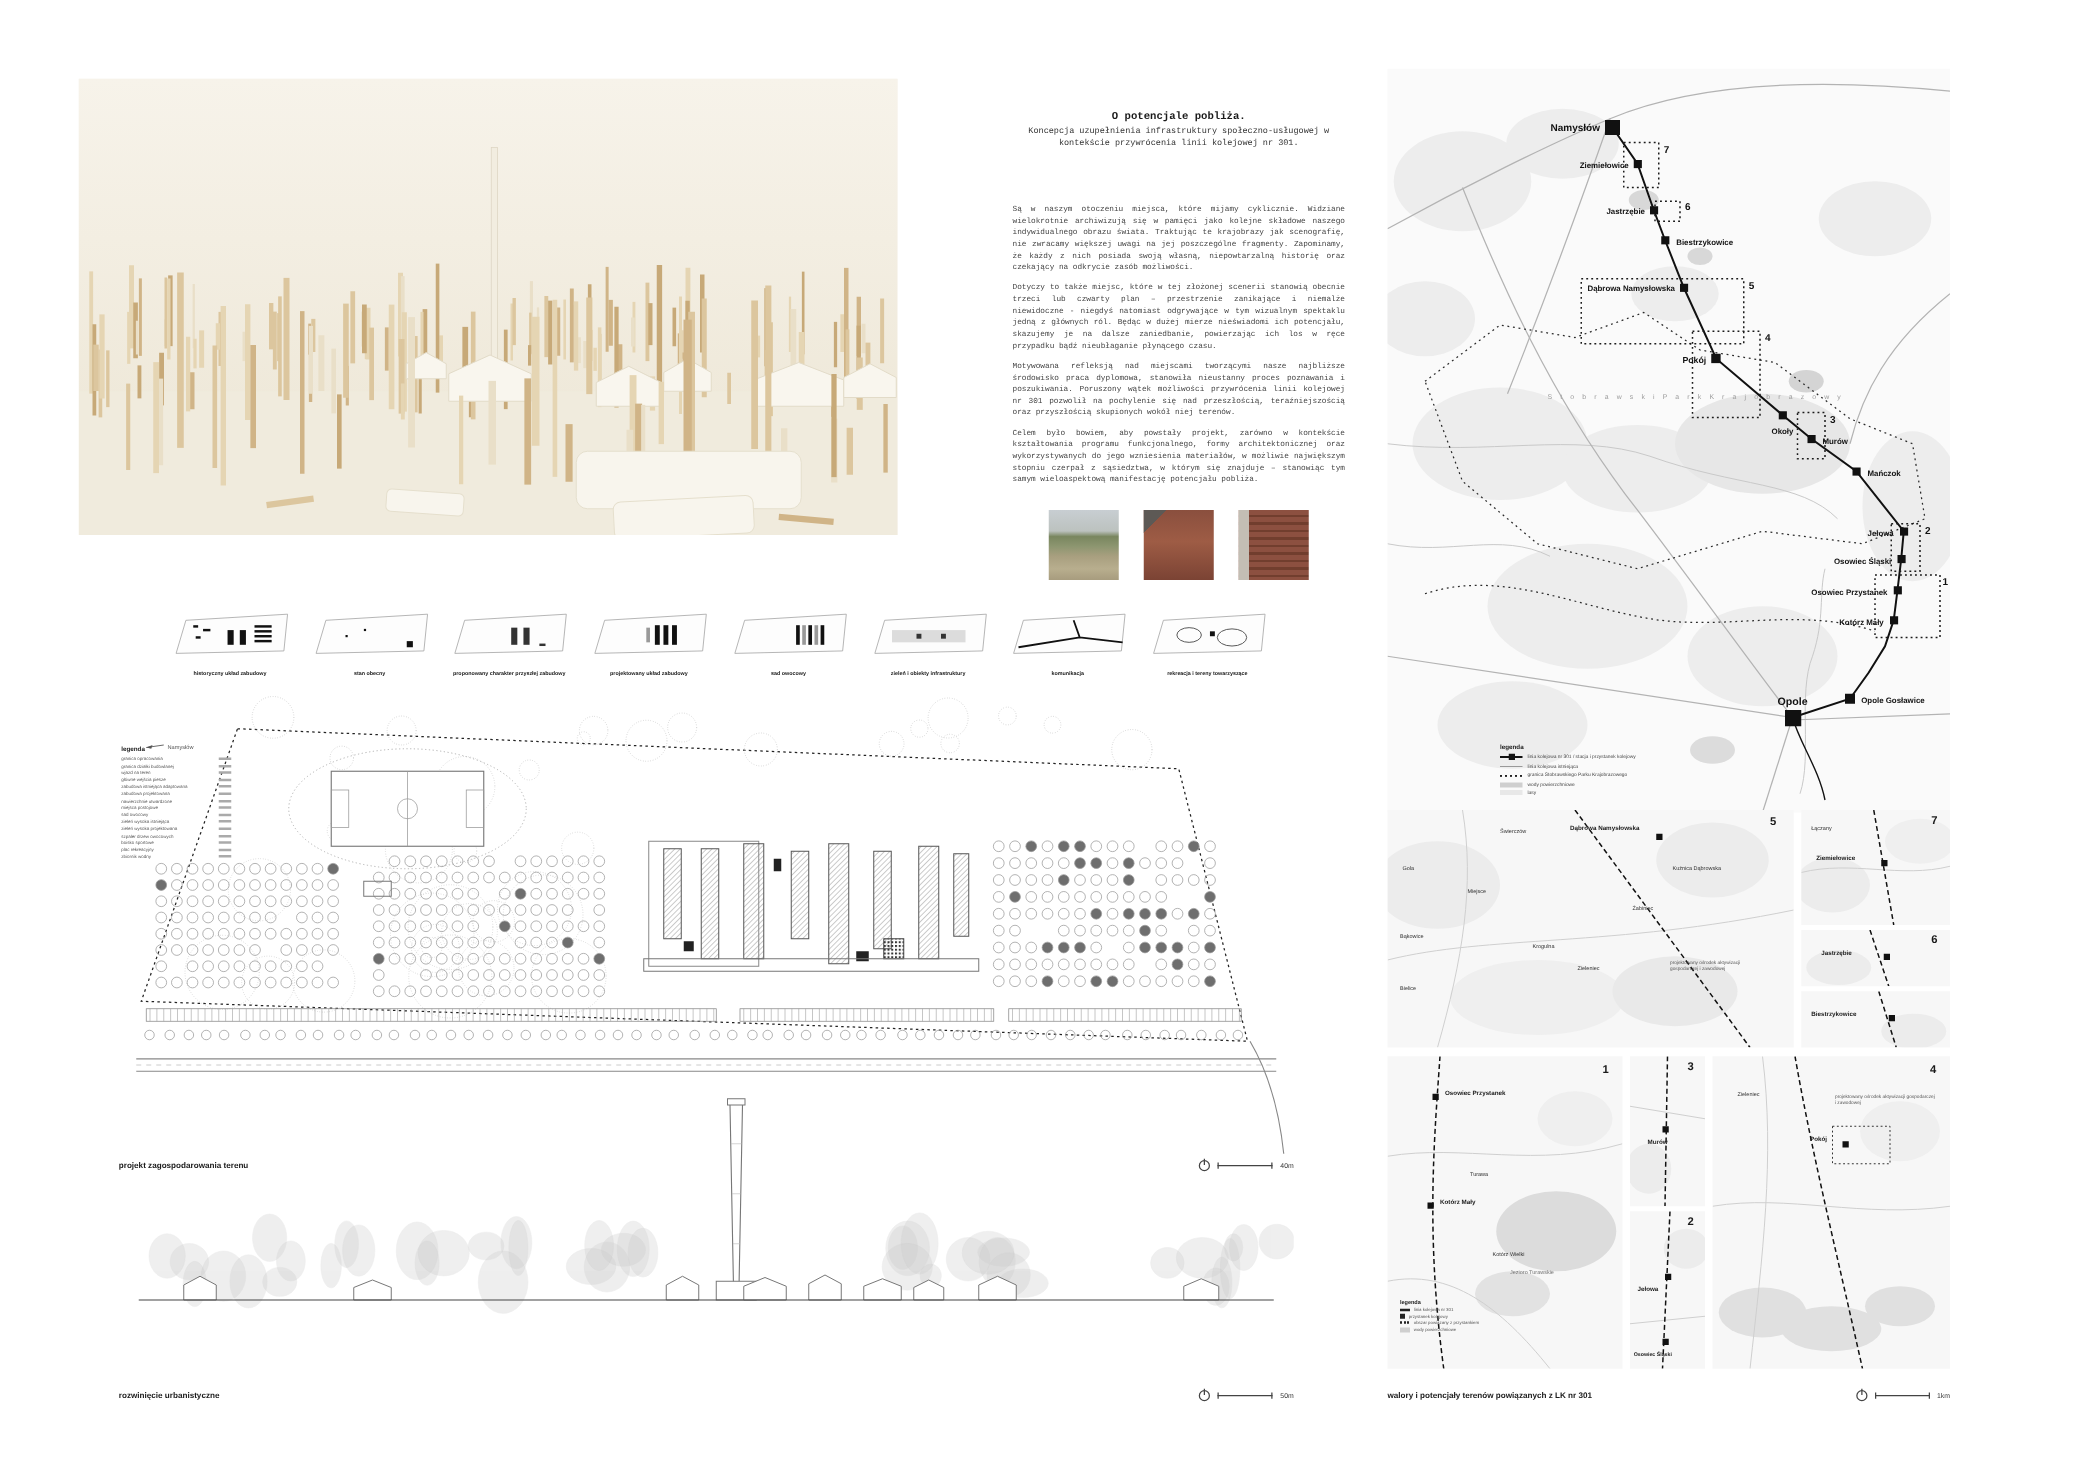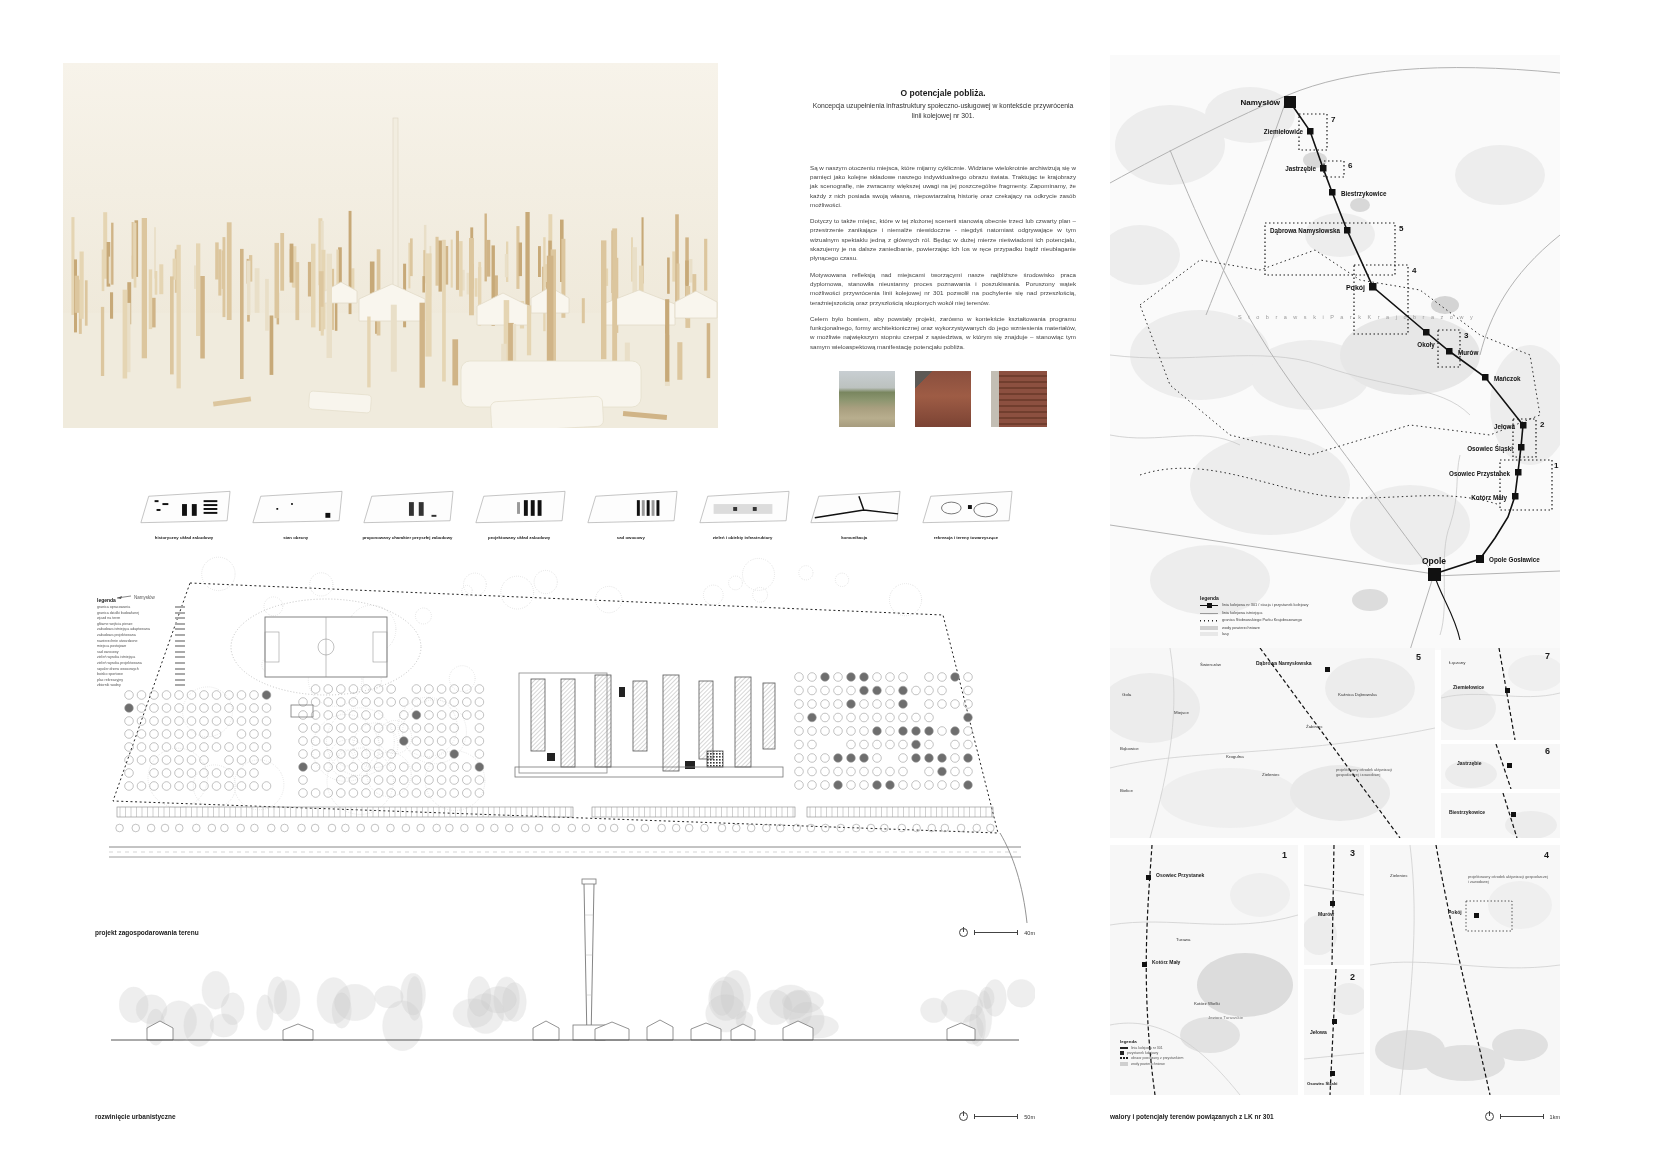--- a/index.html
+++ b/index.html
@@ -5,21 +5,21 @@
   html,body{margin:0;padding:0;width:1680px;height:1176px;background:#fff;overflow:hidden;
     font-family:"Liberation Sans",sans-serif;color:#1a1a1a;}
   .poster{position:relative;width:1680px;height:1176px;background:#fff;}
   .abs{position:absolute;}
   svg text{font-family:"Liberation Sans",sans-serif;}
 
   
   .model-photo{left:63px;top:63px;width:655px;height:365px;overflow:hidden;background:#f3eee3;}
 
   
-  .text-block{left:810px;top:88px;width:266px;}
+  .text-block{left:810px;top:88px;width:266px;font-family:Liberation Mono, monospace;}
   .tb-title{font-size:8.5px;font-weight:bold;text-align:center;}
   .tb-subtitle{font-size:6.8px;text-align:center;color:#333;margin-top:3px;line-height:1.45;}
   .tb-pars{margin-top:42px;}
   .tb-par{font-size:6.2px;line-height:1.5;text-align:justify;color:#434343;margin:0 0 7px 0;}
   .photos-row{margin-top:20px;display:flex;justify-content:center;gap:20px;}
   .photo{width:56px;height:56px;}
   .photo-rail{background:linear-gradient(180deg,#c8ced2 0%,#bcc2bf 30%,#79865f 38%,#8d9670 52%,#a89f7f 66%,#b8ae8e 84%,#a79c7e 100%);}
   .photo-brick1{background:linear-gradient(135deg,#5d5955 0 16%,rgba(0,0,0,0) 16%),linear-gradient(180deg,#8a4f3e 0%,#9e5c45 45%,#7b4334 100%);}
   .photo-brick2{background:linear-gradient(90deg,#c3beb4 0 15%,rgba(0,0,0,0) 15%),repeating-linear-gradient(180deg,#8c5040 0 4px,#713e2e 4px 6px);}
 

